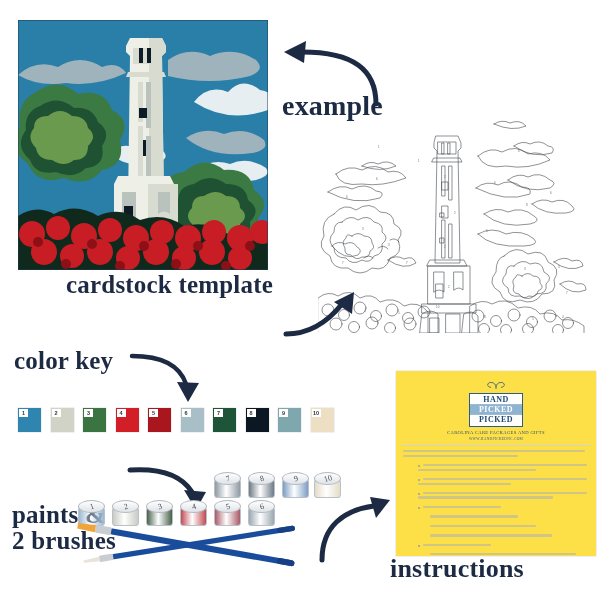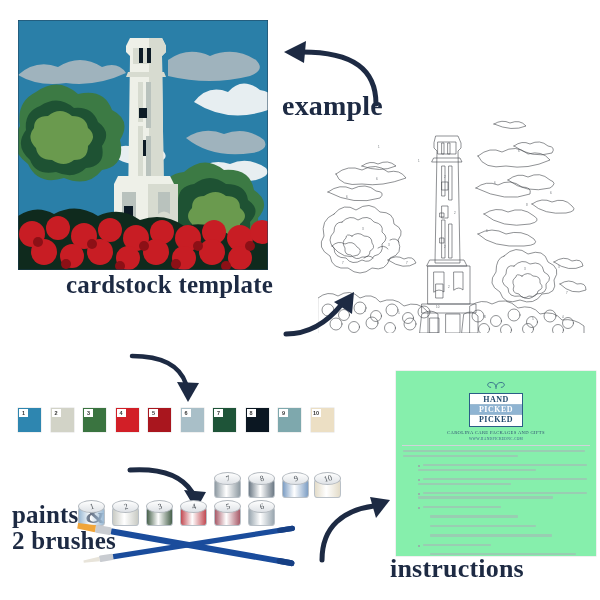--- a/index.html
+++ b/index.html
@@ -88,21 +88,21 @@
     font-style:normal;display:inline-block;
     transform:rotate(-16deg);
   }
 
   
   #brushes-group{left:52px;top:520px;width:250px;height:48px;}
 
   
   #instruction-sheet{
     left:396px;top:371px;width:200px;height:185px;
-    background:#86efac;
+    background:#fde047;
     box-shadow:0 0 0 .5px #e2e2e2;
     overflow:hidden;
   }
   #instr-logo{
     margin:4px auto 0;width:54px;
   }
   .logo-box{
     border:1.3px solid #2b5d86;
     background:#ffffff;
     text-align:center;
@@ -376,20 +376,21 @@
 
   <svg class="arrow" style="left:300px;top:492px;width:90px;height:72px;" viewBox="0 0 90 72">
     <path d="M22 68 C22 34, 44 18, 74 14" fill="none" stroke="#1d2a43" stroke-width="5" stroke-linecap="round"></path>
     <path d="M90 8 L76 26 L70 5 Z" fill="#1d2a43"></path>
   </svg>
 
   <div class="abs label" id="cardstock-label" style="left:66px;top:272px;font-size:25px;">cardstock template</div>
 
   <div class="abs label" id="example-label" style="left:282px;top:92px;font-size:28px;">example</div>
 
+  <div class="abs label" id="color-key-label" style="left:14px;top:348px;font-size:25px;">color key</div>
 
   <div class="abs label" id="paints-label" style="left:12px;top:466px;font-size:25px;margin-top:36px;">paints &amp;
 2 brushes</div>
 
   <div class="abs label" id="instructions-label" style="left:358px;top:556px;font-size:26px;margin-left:32px;">instructions</div>
 
   <div class="abs" id="color-key-row">
 
   <div class="swatch" style="background: rgb(46, 134, 176);">
         <div class="num">1</div>

